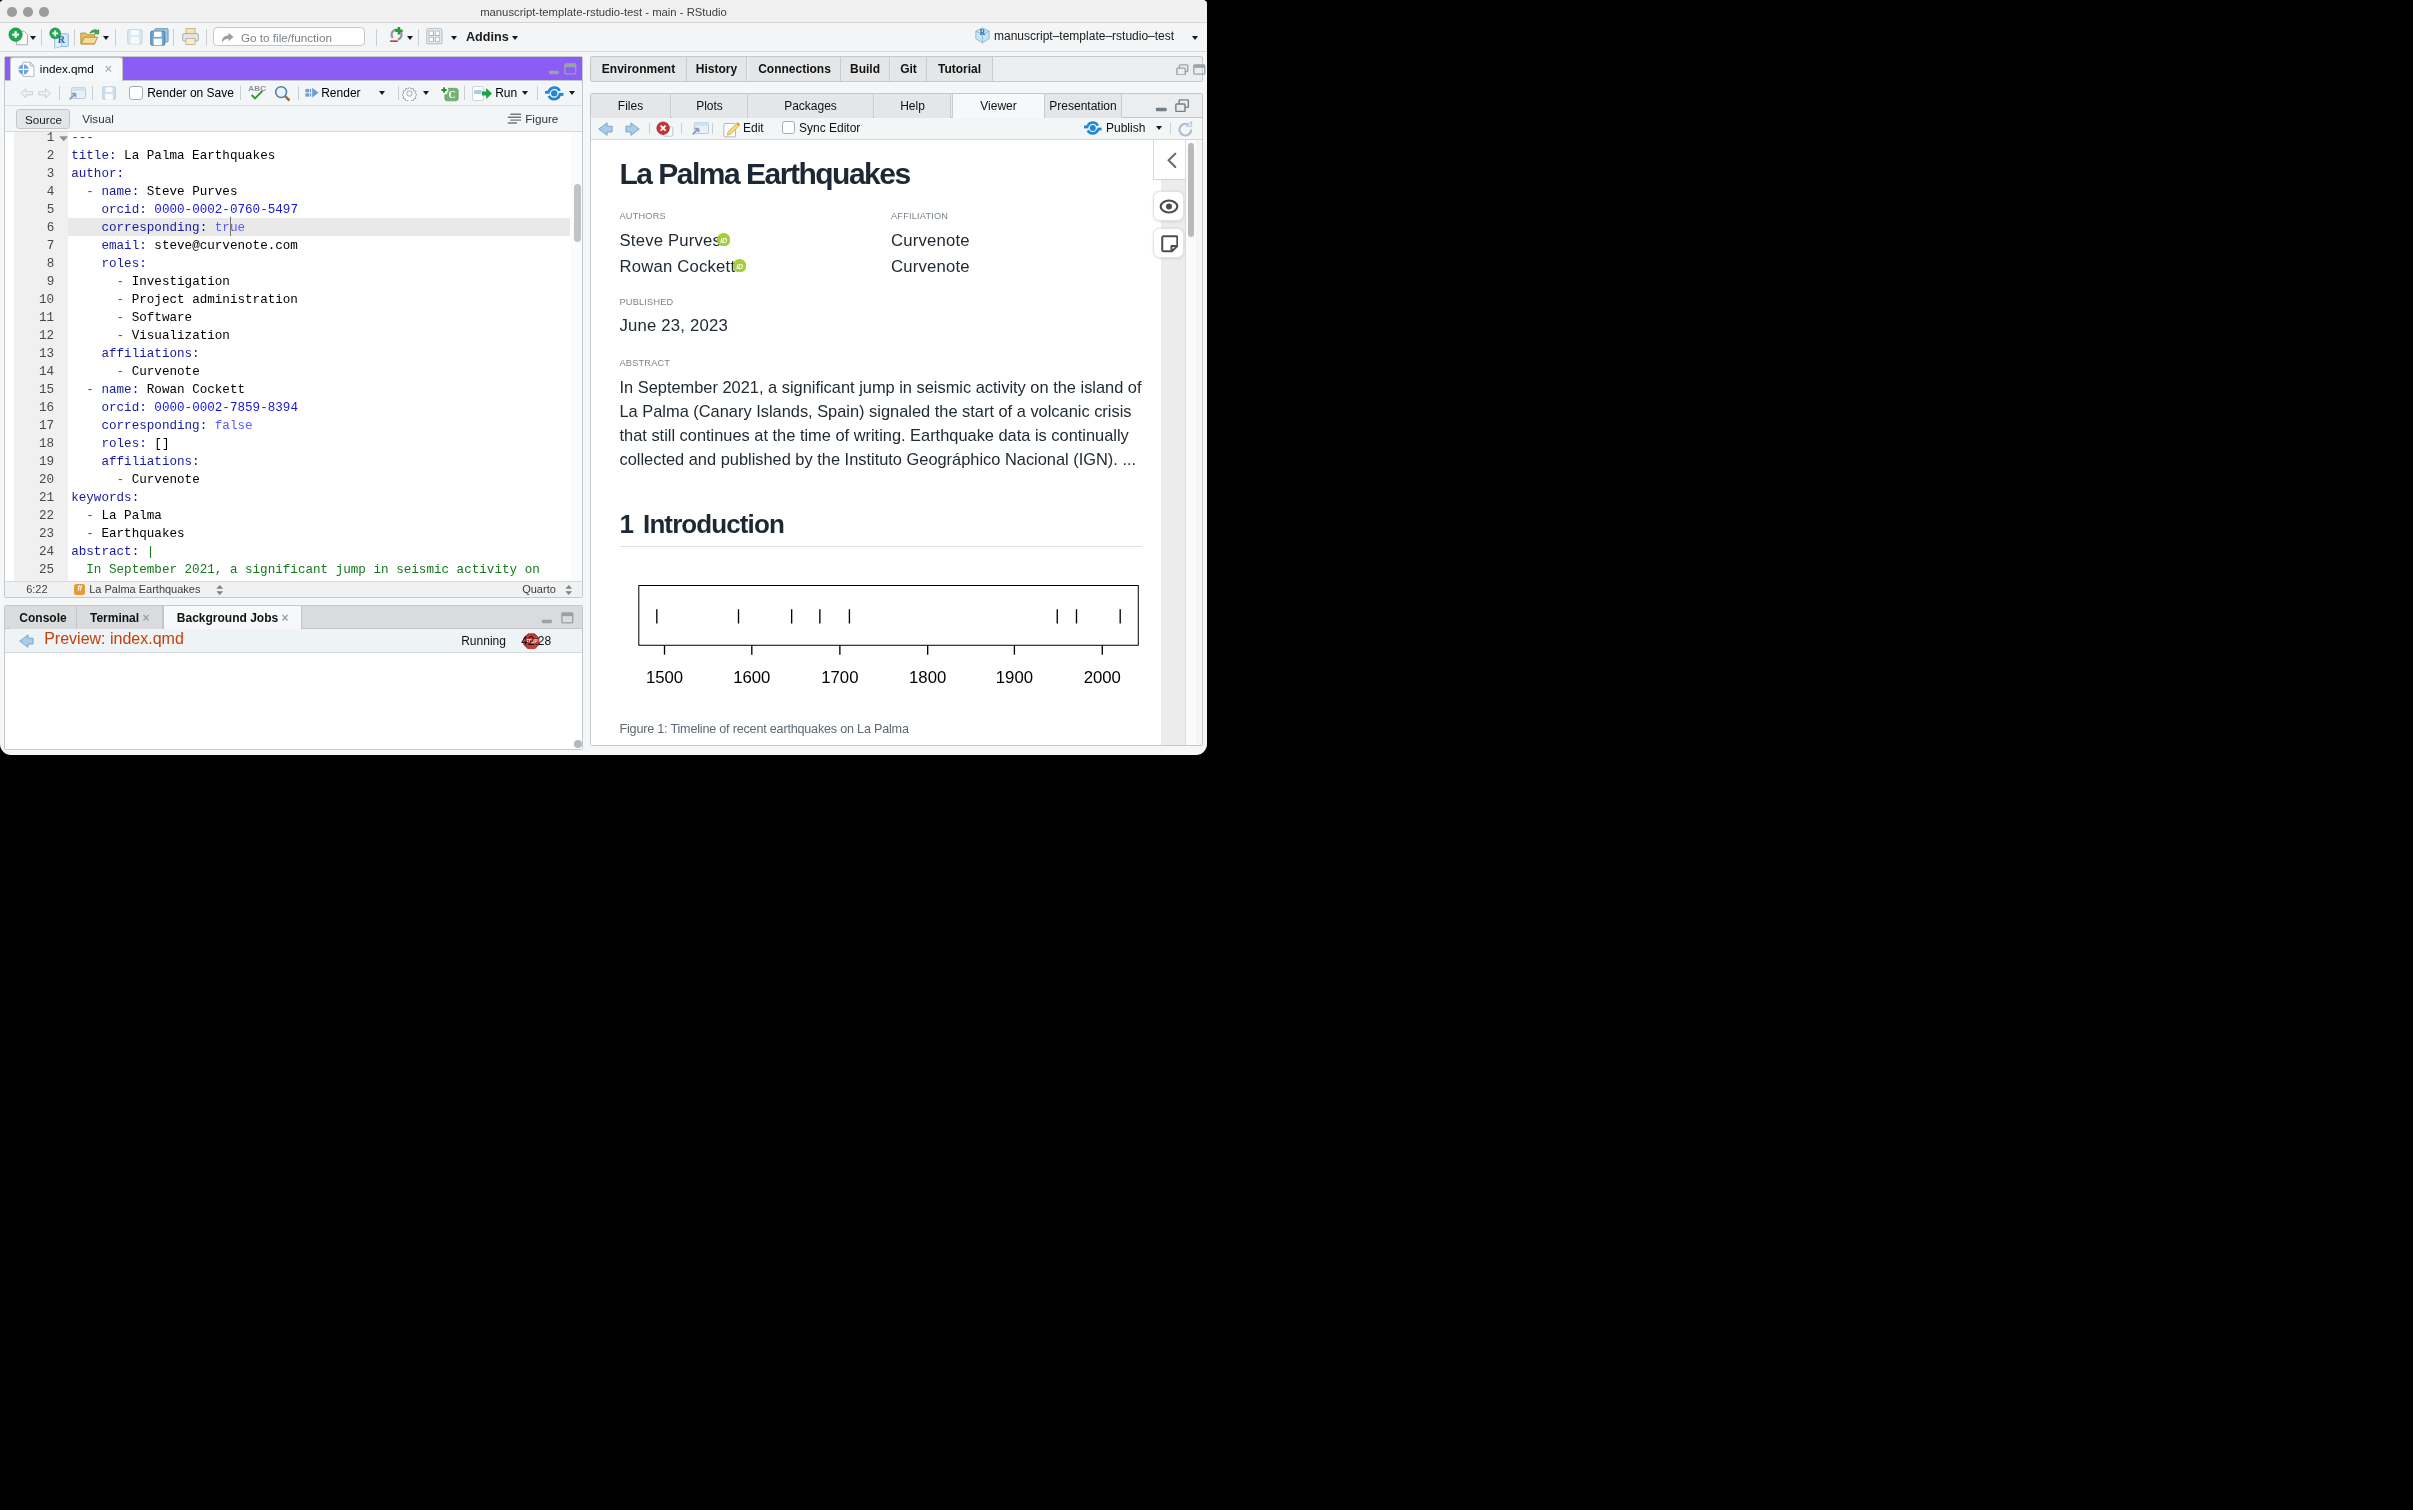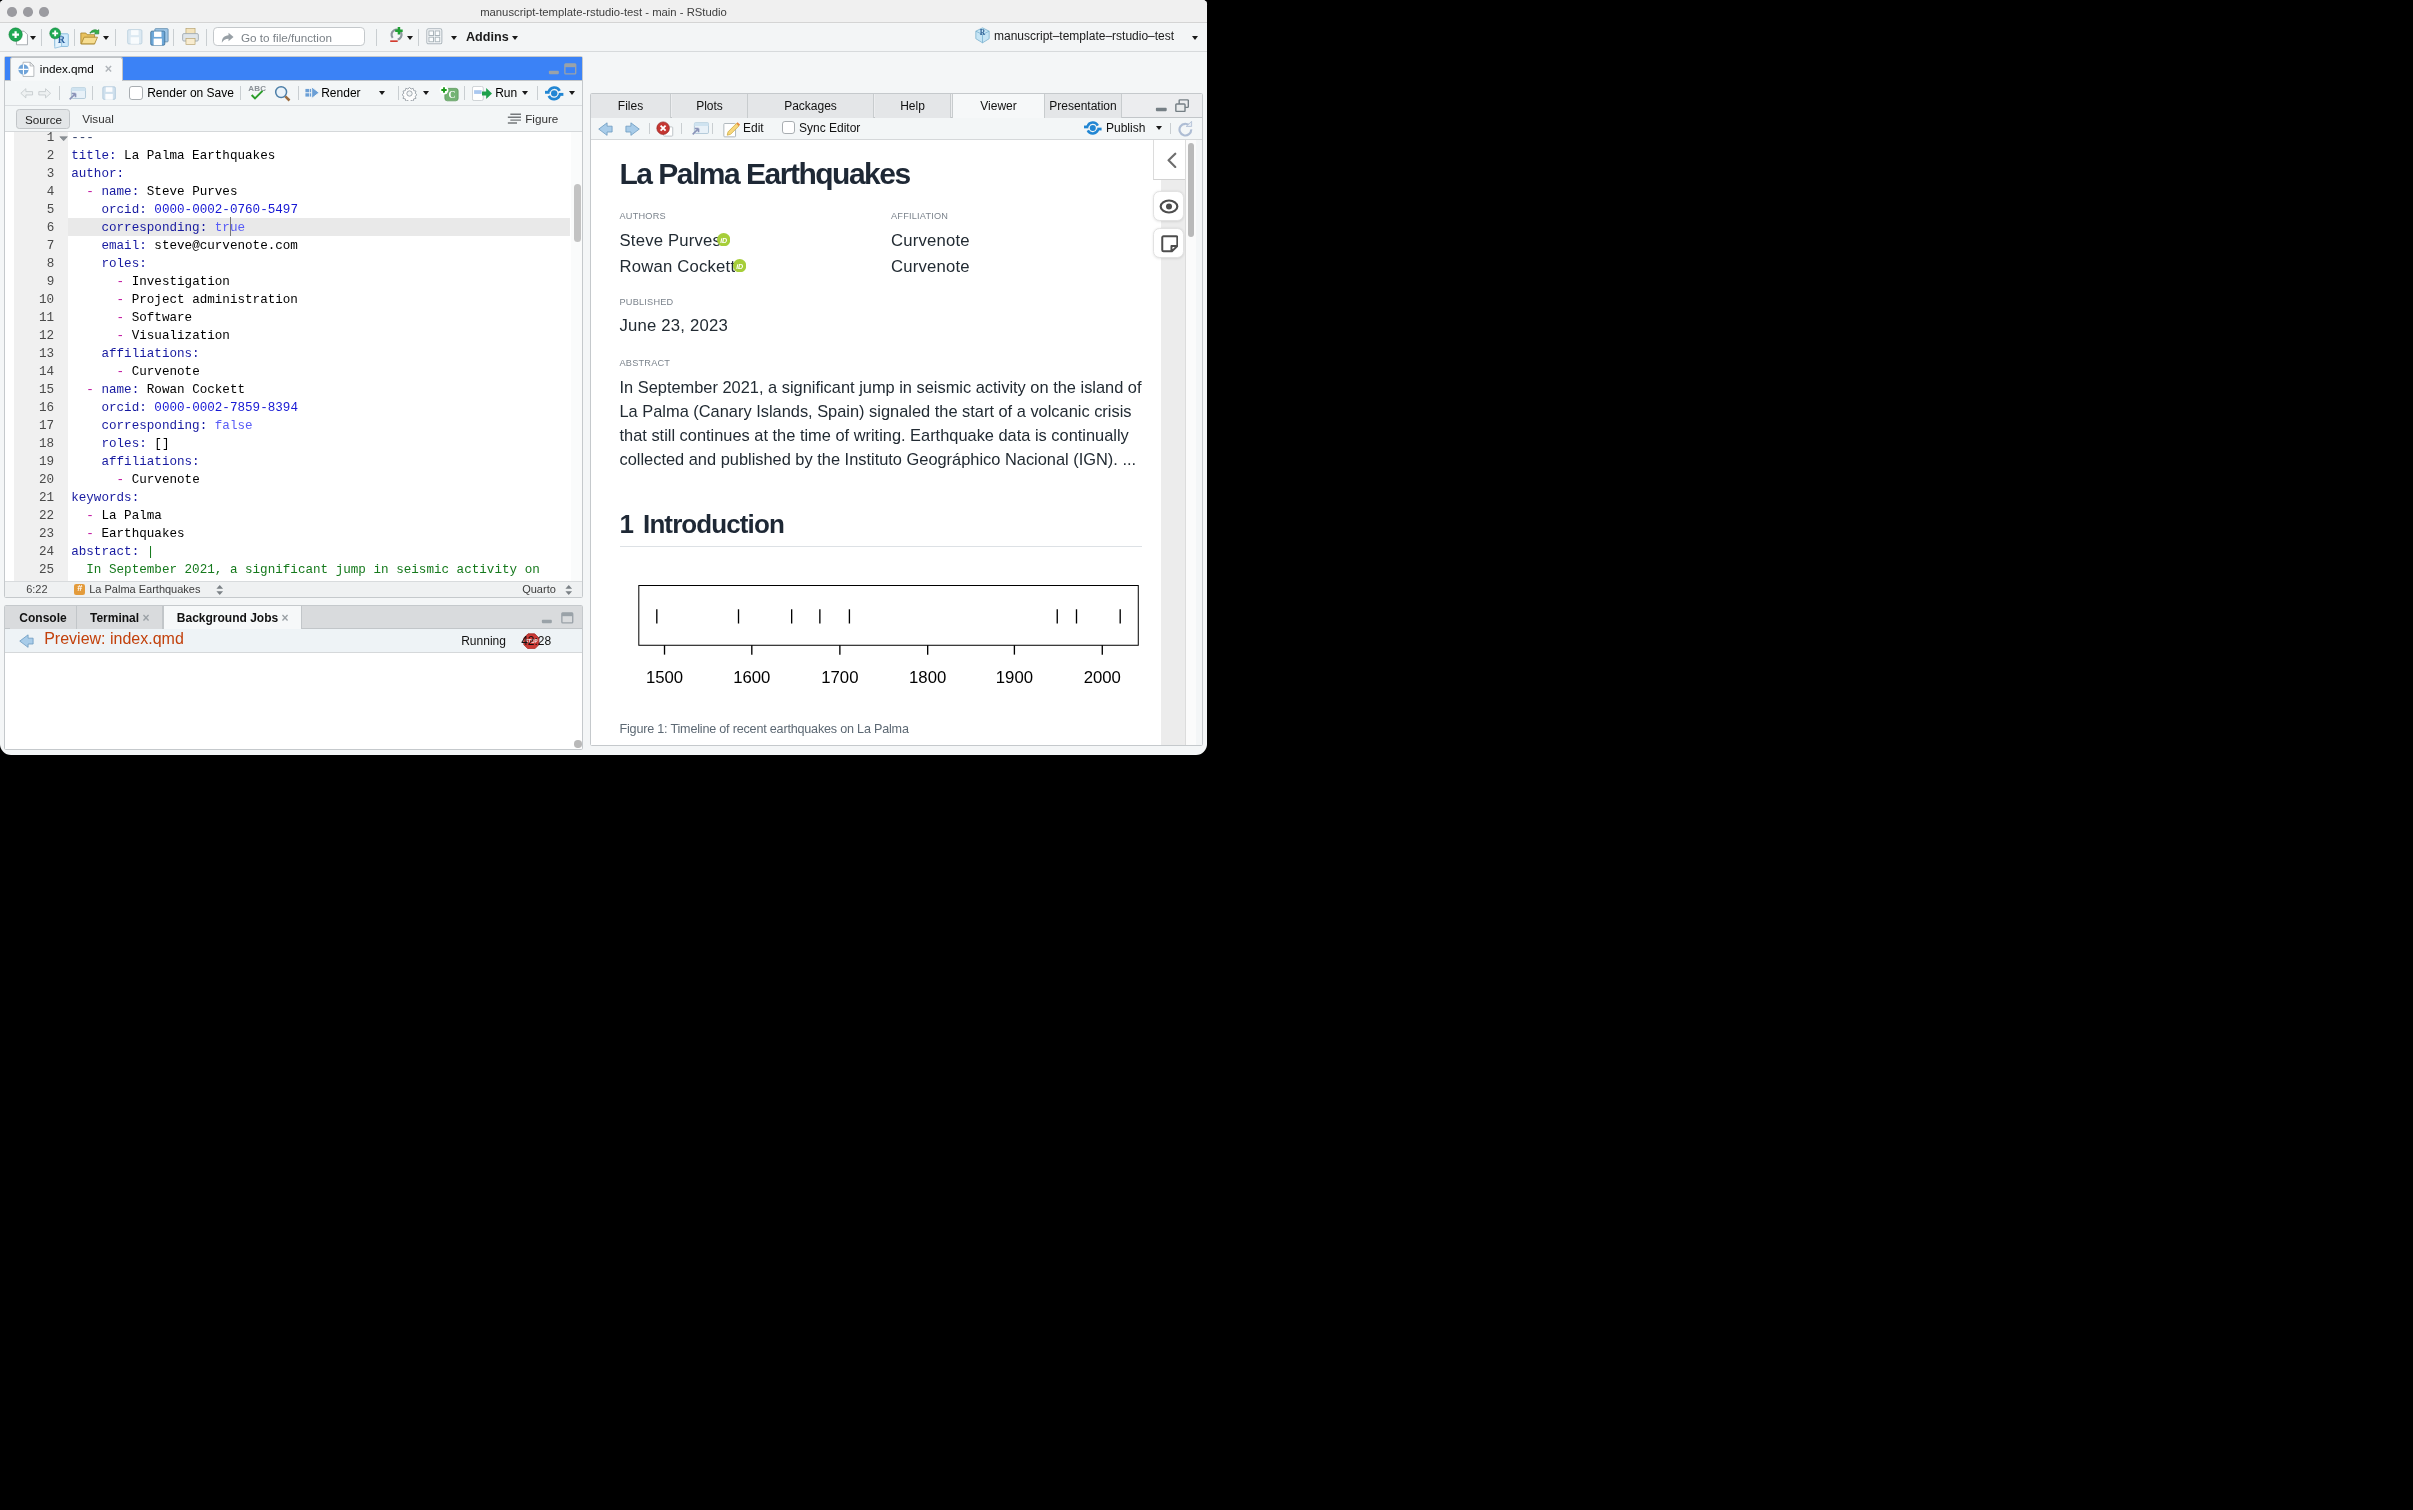--- a/index.html
+++ b/index.html
@@ -10,21 +10,21 @@
 .caret{position:absolute;width:0;height:0;border-left:3.8px solid transparent;border-right:3.8px solid transparent;border-top:4.6px solid #1a1a1a}
 
 #titlebar{position:absolute;left:0;top:0;width:1207px;height:23.4px;background:#f0f0f0;border-bottom:0.8px solid #d4d4d4}
 .tl{position:absolute;top:7.1px;width:9.6px;height:9.6px;border-radius:50%;background:#9b9ba0}
 #titletext{position:absolute;top:6.3px;width:100%;text-align:center;font-size:11.3px;font-weight:normal;color:#3e3e3e}
 
 #toolbar{position:absolute;left:0;top:24px;width:1207px;height:28px;background:#f3f5f6;border-bottom:0.8px solid #d7dadc}
 .tab{position:absolute;top:0;height:24px;font-size:12px;font-weight:bold;color:#111;text-align:center;line-height:24px}
 
 #editor{position:absolute;left:4.2px;top:56px;width:579px;height:542px;background:#fff;border:0.8px solid #c5c9cc;border-radius:1.7px}
-#edtabbar{position:absolute;left:0;top:0;width:100%;height:24px;background:#3b82f6;border-bottom:0.8px solid #c2c6c9}
+#edtabbar{position:absolute;left:0;top:0;width:100%;height:24px;background:#8b5cf6;border-bottom:0.8px solid #c2c6c9}
 #edtab{position:absolute;left:4.6px;top:0;width:113px;height:24px;background:#f6f8f9;border:0.8px solid #bfc3c6;border-bottom:none;border-radius:2.5px 2.5px 0 0}
 #edtoolbar{position:absolute;left:0;top:24px;width:100%;height:25px;background:#f3f6f7;border-bottom:0.8px solid #dadde0}
 #srcvis{position:absolute;left:0;top:49px;width:100%;height:26px;background:#f3f6f7;border-bottom:0.8px solid #d5d8da}
 #codearea{position:absolute;left:0;top:75px;width:100%;height:450px;overflow:hidden;background:#fff}
 #gutter{position:absolute;left:8.4px;top:0;width:54px;height:100%;background:#f0f0f0}
 #gutnums{position:absolute;left:0;top:-2.9px;width:49px;text-align:right;font-size:12.6px;line-height:18px;color:#4a4a4a;font-family:"Liberation Mono",monospace}
 #codelines{position:absolute;left:66px;top:-2.9px;font-size:12.6px;line-height:18px;color:#000;white-space:pre;font-family:"Liberation Mono",monospace}
 #edstatus{position:absolute;left:0;bottom:0;width:100%;height:16.3px;background:#eff1f2;border-top:0.8px solid #d8dbdd;font-size:11px;color:#444}
 .k{color:#171aa0}.n{color:#1718d4}.d{color:#bf0f9e}.c{color:#585cf6}.s{color:#15791c}.nv{color:#32406b}
 
@@ -309,20 +309,36 @@
         </svg>
       <div class="abs" style="left:39px;top:1px;font-size:16px;color:#c2410c">Preview: index.qmd</div>
       <div class="abs" style="left:456px;top:4.2px;font-size:12px;color:#111">Running</div>
       <svg class="abs" style="left:518px;top:3.3px" width="16.7" height="16.7" viewBox="0 0 20 20">
         <path d="M6 1 h8 l5 5 v8 l-5 5 h-8 l-5-5 v-8z" fill="#cc3a36" stroke="#a02824" stroke-width="1"></path>
         <text x="10" y="12.5" font-size="5.5" font-weight="bold" fill="#eee" text-anchor="middle">STOP</text>
       </svg>
       <div class="abs" style="left:516px;top:4.2px;font-size:12px;color:#111">42:28</div>
     </div>
     <div class="abs" style="left:569px;top:134px;width:7.5px;height:7.5px;border-radius:50%;background:#b9b9b9"></div>
+  </div>
+  <div id="envbar">
+    <div class="envtab" style="left:0;width:96px">Environment</div>
+    <div class="envtab" style="left:96px;width:60px">History</div>
+    <div class="envtab" style="left:158px;width:92px">Connections</div>
+    <div class="envtab" style="left:250px;width:49px">Build</div>
+    <div class="envtab" style="left:300px;width:36px">Git</div>
+    <div class="envtab" style="left:336px;width:66px">Tutorial</div>
+    <svg class="abs" style="left:585px;top:6.7px" width="12.6" height="11.7" viewBox="0 0 15 14">
+        <rect x="4" y="1" width="10" height="8" rx="1" fill="none" stroke="#9aa2a8" stroke-width="1.6"></rect>
+        <rect x="1" y="5" width="10" height="8" rx="1" fill="#eceef0" stroke="#9aa2a8" stroke-width="1.6"></rect>
+      </svg>
+    <svg class="abs" style="left:602px;top:6.7px" width="12.6" height="11" viewBox="0 0 15 13">
+        <rect x="1" y="1" width="13" height="11" rx="1" fill="none" stroke="#9aa2a8" stroke-width="1.6"></rect>
+        <rect x="1" y="1" width="13" height="3.5" fill="#9aa2a8"></rect>
+      </svg>
   </div>
   <div id="files">
     <div id="ftabbar">
       <div class="ftab" style="left:0;width:80px">Files</div>
       <div class="ftab" style="left:81px;width:76px">Plots</div>
       <div class="ftab" style="left:157px;width:126px">Packages</div>
       <div class="ftab" style="left:284px;width:76px">Help</div>
       <div class="ftab" style="left:361px;width:93px;background:#f6f8f9;height:25px;border-left:0.8px solid #c8ccce">Viewer</div>
       <div class="ftab" style="left:454px;width:77px">Presentation</div>
       <svg class="abs" style="left:564px;top:7.5px" width="12.6" height="10" viewBox="0 0 15 12">

